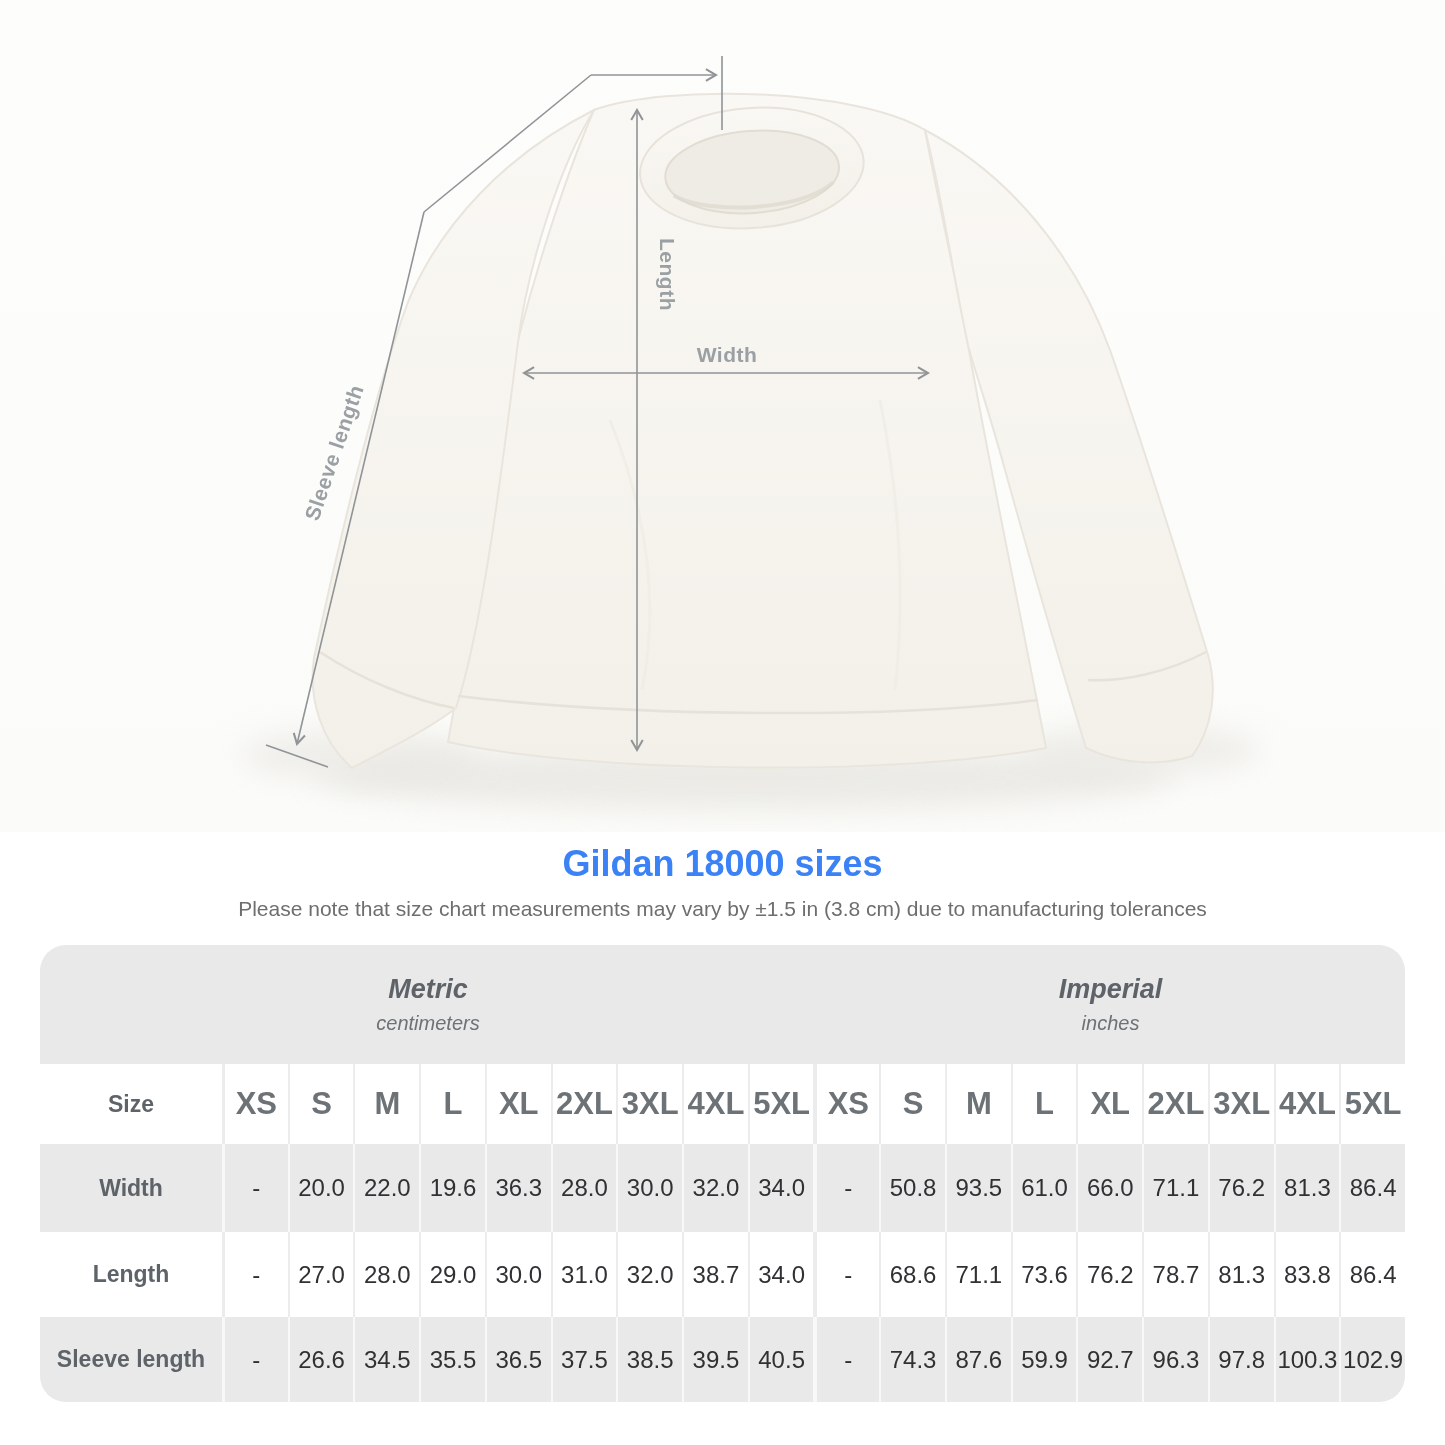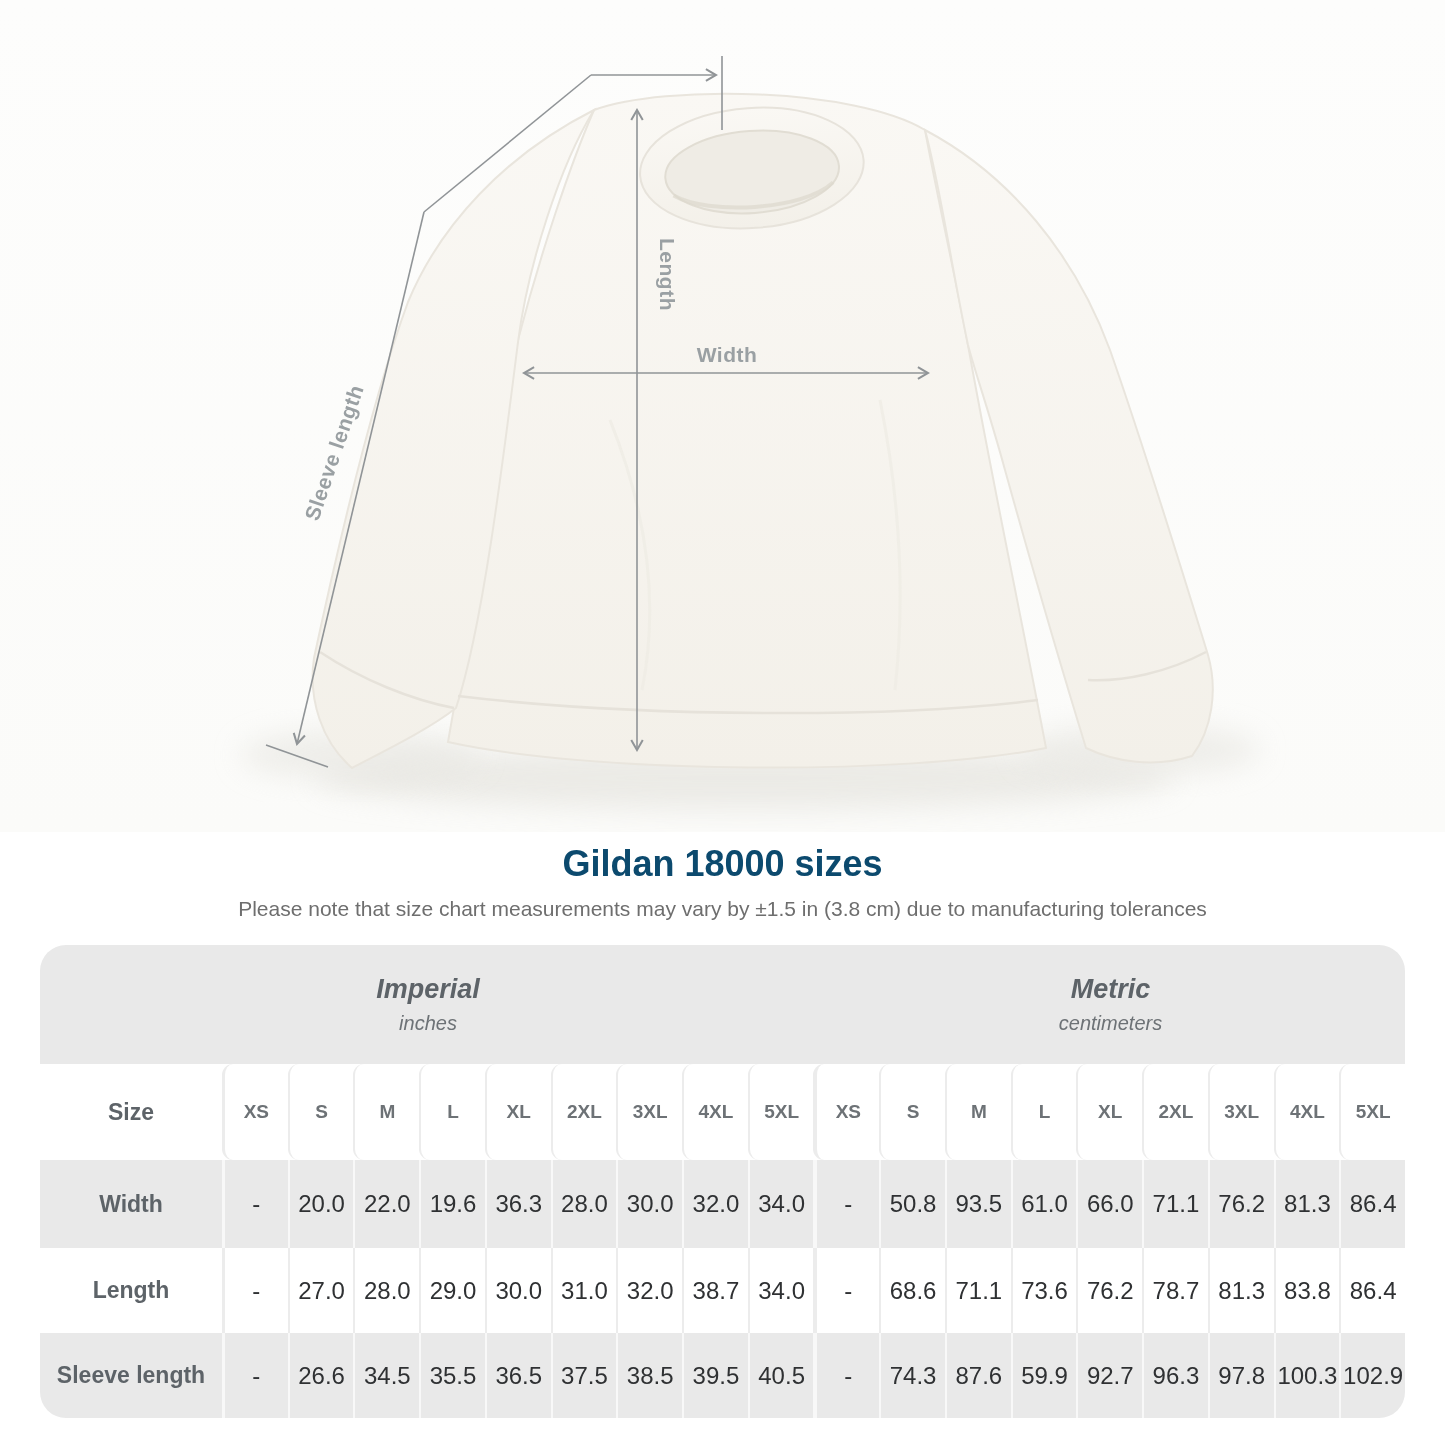--- a/index.html
+++ b/index.html
@@ -14,43 +14,43 @@
     background:linear-gradient(#fdfdfc,#fbfbf9);
   }
   .diagram svg{display:block;width:1445px;height:832px;}
   .dimlabel{
     font-family:"Liberation Sans", sans-serif;
     font-weight:bold;font-size:21px;fill:#9aa0a3;letter-spacing:.5px;
   }
   
   .page-title{
     position:absolute;top:843px;left:0;width:100%;text-align:center;
-    font-size:36px;font-weight:bold;color:#0c4a6e;margin:0;
+    font-size:36px;font-weight:bold;color:#3b82f6;margin:0;
   }
   .tolerance-note{
     position:absolute;top:897px;left:0;width:100%;text-align:center;
     font-size:21px;color:#6e6e6e;margin:0;
   }
   
   .size-table{
     position:absolute;top:945px;left:40px;width:1365px;
     border-radius:26px;overflow:hidden;
   }
   .trow{display:grid;grid-template-columns:182px repeat(18,1fr);}
   .trow.band{grid-template-columns:776px 1fr;height:119px;background:#e9e9e9;}
-  .trow.headrow{height:96px;background:#ffffff;}
+  .trow.headrow{height:80px;background:#ffffff;}
   .trow.r0{height:88px;background:#e9e9e9;}
   .trow.r1{height:85px;background:#ffffff;}
   .trow.r2{height:85px;background:#e9e9e9;}
   .band-group{display:flex;flex-direction:column;align-items:center;justify-content:center;gap:7px;}
   .band-title{font-style:italic;font-weight:bold;font-size:27px;color:#5d6368;}
   .band-sub{font-style:italic;font-size:20px;color:#6d7276;}
   .cell{display:flex;align-items:center;justify-content:center;border-left:2px solid transparent;}
   .corner-cell,.rowlabel{font-weight:bold;font-size:23px;color:#5d6368;}
-  .cell.head{font-weight:bold;font-size:19px;color:#6d7276;border-radius:11px;}
+  .cell.head{font-weight:bold;font-size:31px;color:#6d7276;}
   .cell.val{font-size:24px;color:#2f3133;}
   .trow.headrow .cell, .trow.r1 .cell{border-left-color:#ececec;}
   .trow.r0 .cell, .trow.r2 .cell{border-left-color:#f8f8f8;}
   .trow .cell:nth-child(1){border-left:none;}
   .trow .cell:nth-child(2){border-left-width:3px;}
   .trow .cell:nth-child(11){border-left-width:4px;}
 </style>
 </head>
 <body>
 
@@ -114,26 +114,26 @@
   </svg>
 </div>
 
 <h1 class="page-title">Gildan 18000 sizes</h1>
 <p class="tolerance-note">Please note that size chart measurements may vary by ±1.5 in (3.8 cm) due to manufacturing tolerances</p>
 
 <div class="size-table">
 
   <div class="trow band">
     <div class="band-group">
+      <span class="band-title">Metric</span>
+      <span class="band-sub">centimeters</span>
+    </div>
+    <div class="band-group">
       <span class="band-title">Imperial</span>
       <span class="band-sub">inches</span>
-    </div>
-    <div class="band-group">
-      <span class="band-title">Metric</span>
-      <span class="band-sub">centimeters</span>
     </div>
   </div>
 
   <div class="trow headrow">
     <div class="cell corner-cell">Size</div>
 
   <div class="cell head">XS</div>
       <div class="cell head">S</div>
       <div class="cell head">M</div>
       <div class="cell head">L</div>

